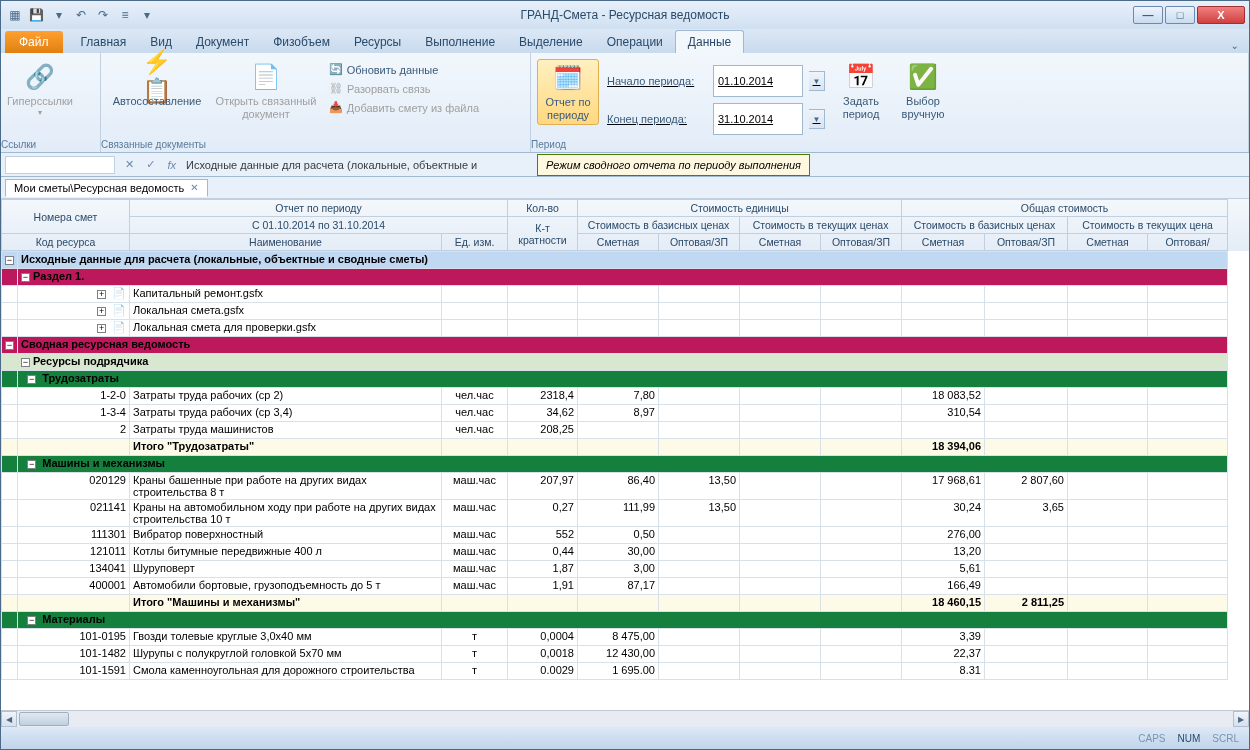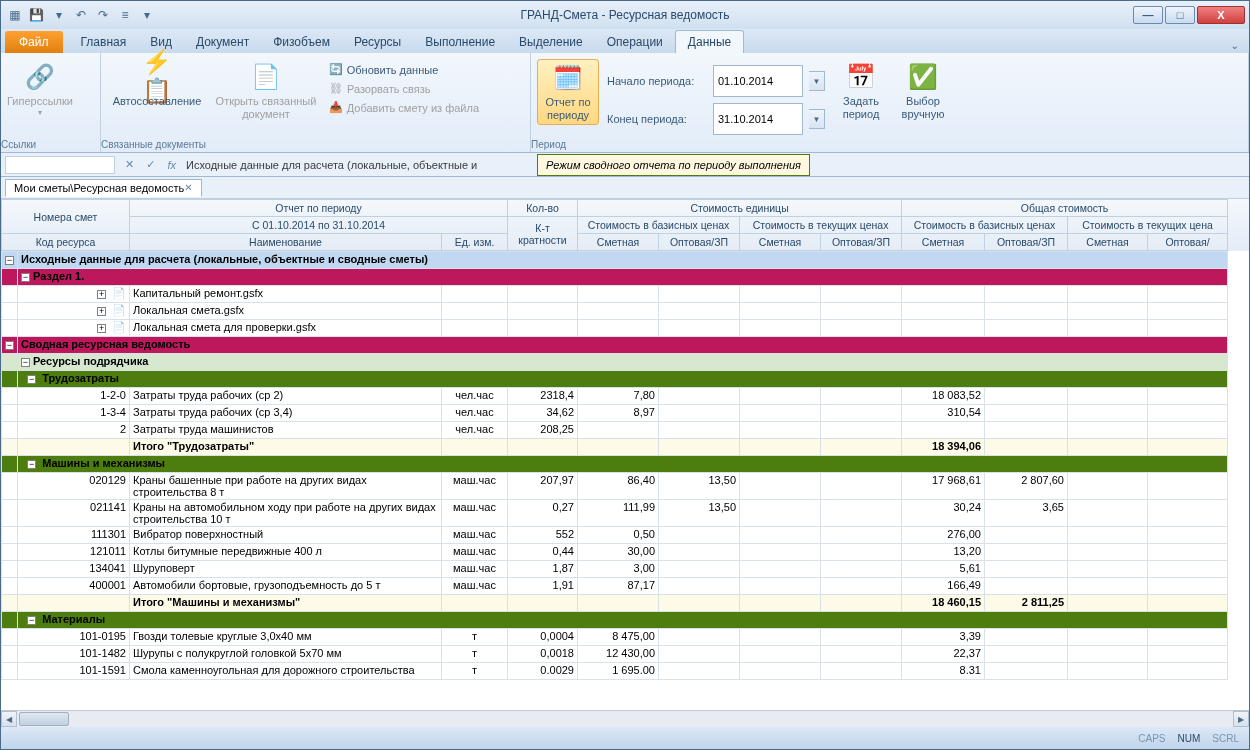--- a/index.html
+++ b/index.html
@@ -23,46 +23,46 @@
 .rgroup { border-right: 1px solid #c0d0e0; padding: 2px 6px; display: flex; flex-direction: column; position: relative; }
 .rgroup-label { position: absolute; bottom: 2px; left: 0; right: 0; color: #5a7a9a; font-size: 10px; }
 .rgroup-content { flex: 1; display: flex; align-items: flex-start; gap: 4px; padding-top: 4px; }
 .big-btn { display: flex; flex-direction: column; align-items: center; justify-content: flex-start; width: 66px; padding: 2px; text-align: center; color: #3a5a7a; font-size: 11px; line-height: 1.2; }
 .big-btn.disabled { color: #a0a0a0; }
 .big-btn .ico { width: 32px; height: 32px; margin-bottom: 2px; display: flex; align-items: center; justify-content: center; font-size: 24px; }
 .big-btn.highlight { background: linear-gradient(#fff0c0, #ffd880); border: 1px solid #e0b050; border-radius: 3px; }
 .small-btns { display: flex; flex-direction: column; gap: 2px; }
 .small-btn { display: flex; align-items: center; gap: 4px; padding: 2px 4px; color: #3a5a7a; font-size: 11px; }
 .small-btn.disabled { color: #a0a0a0; }
-.period-fields { display: flex; flex-direction: column; gap: 6px; padding: 6px 4px 0 4px; }
+.period-fields { display: flex; flex-direction: column; gap: 6px; padding: 6px 4px 0 4px; text-decoration: underline; }
 .period-row { display: flex; align-items: center; gap: 6px; }
 .period-row label { width: 100px; color: #3a5a7a; font-size: 11px; }
 .period-row input { width: 90px; height: 32px; border: 1px solid #a0b8d0; padding: 0 4px; background: #fff; font-size: 11px; }
 .period-row .dd { width: 16px; height: 20px; border: 1px solid #a0b8d0; border-left: none; background: linear-gradient(#f0f4fa,#d8e4f2); display: flex; align-items: center; justify-content: center; font-size: 8px; color: #4a6a8a; }
 .formula-bar { height: 24px; background: #e8f0fa; border-bottom: 1px solid #a0b8d0; display: flex; align-items: center; padding: 0 4px; gap: 8px; position: relative; }
 .fb-cell { width: 110px; height: 18px; border: 1px solid #c0d0e0; background: #fff; }
 .fb-btn { color: #6a8aaa; font-size: 11px; padding: 0 2px; }
 .fb-text { color: #3a3a3a; font-size: 11px; flex: 1; overflow: hidden; white-space: nowrap; }
 .tooltip-box { position: absolute; left: 536px; top: 1px; background: #fff8e0; border: 1px solid #4d7c0f; padding: 4px 8px; color: #000; font-size: 11px; z-index: 10; font-style: italic; }
 .doc-tabs { height: 22px; background: #e8f0fa; border-bottom: 1px solid #c0d0e0; display: flex; align-items: center; padding: 0 4px; }
-.doc-tab { background: #fff; border: 1px solid #a0b8d0; border-bottom-color: #fff; padding: 2px 8px; font-size: 11px; display: flex; gap: 0; align-items: center; }
+.doc-tab { background: #fff; border: 1px solid #a0b8d0; border-bottom-color: #fff; padding: 2px 8px; font-size: 11px; display: flex; gap: 6px; align-items: center; }
 .doc-tab .x { font-size: 10px; color: #6a8aaa; }
 .grid-area { flex: 1; background: #fff; overflow: hidden; display: flex; flex-direction: column; }
 .grid-headers { background: linear-gradient(#f4f8fc, #e4ecf6); }
 table.hdr { border-collapse: collapse; width: 1226px; table-layout: fixed; }
 table.hdr td { border: 1px solid #c0d0e0; text-align: center; font-size: 10.5px; color: #2a4a6a; padding: 1px 2px; height: 17px; }
 .grid-body { flex: 1; overflow: auto; }
 table.data { border-collapse: collapse; width: 1226px; table-layout: fixed; }
 table.data td { border: 1px solid #d8e0e8; font-size: 11px; padding: 1px 3px; height: 17px; color: #000; vertical-align: top; }
 .num { text-align: right; }
 .ctr { text-align: center; }
 tr.section-blue td { background: #c0d8f2; font-weight: bold; }
 tr.section-gray td { background: #be185d; font-weight: bold; }
 tr.section-green td { background: #d8e8d0; font-weight: bold; }
-tr.section-green2 td { background: #4d7c0f; }
+tr.section-green2 td { background: #15803d; }
 tr.subtotal td { background: #fefae8; font-weight: bold; }
 .toggler { display: inline-block; width: 9px; height: 9px; border: 1px solid #808080; text-align: center; line-height: 7px; font-size: 9px; margin-right: 3px; background: #fff; color: #000; font-weight: normal; }
 .hscroll { height: 17px; background: #e8ecf2; border-top: 1px solid #c0c8d0; position: relative; }
 .hscroll .thumb { position: absolute; left: 18px; top: 1px; width: 50px; height: 14px; background: linear-gradient(#e0e8f2, #c0d0e0); border: 1px solid #a0b0c0; border-radius: 2px; }
 .hscroll .arrow-l, .hscroll .arrow-r { position: absolute; width: 16px; height: 16px; top: 0; background: linear-gradient(#f0f4fa,#d8e0ec); border: 1px solid #b0c0d0; display:flex;align-items:center;justify-content:center;font-size:8px;color:#4a6a8a;}
 .hscroll .arrow-l { left: 0; }
 .hscroll .arrow-r { right: 0; }
 .statusbar { height: 22px; background: linear-gradient(#dce8f6, #c0d4ea); display: flex; align-items: center; justify-content: flex-end; padding: 0 10px; gap: 12px; color: #7a94b0; font-size: 10px; }
 .statusbar .active { color: #2a4a6a; }
 col.c-toggle { width: 16px; }

